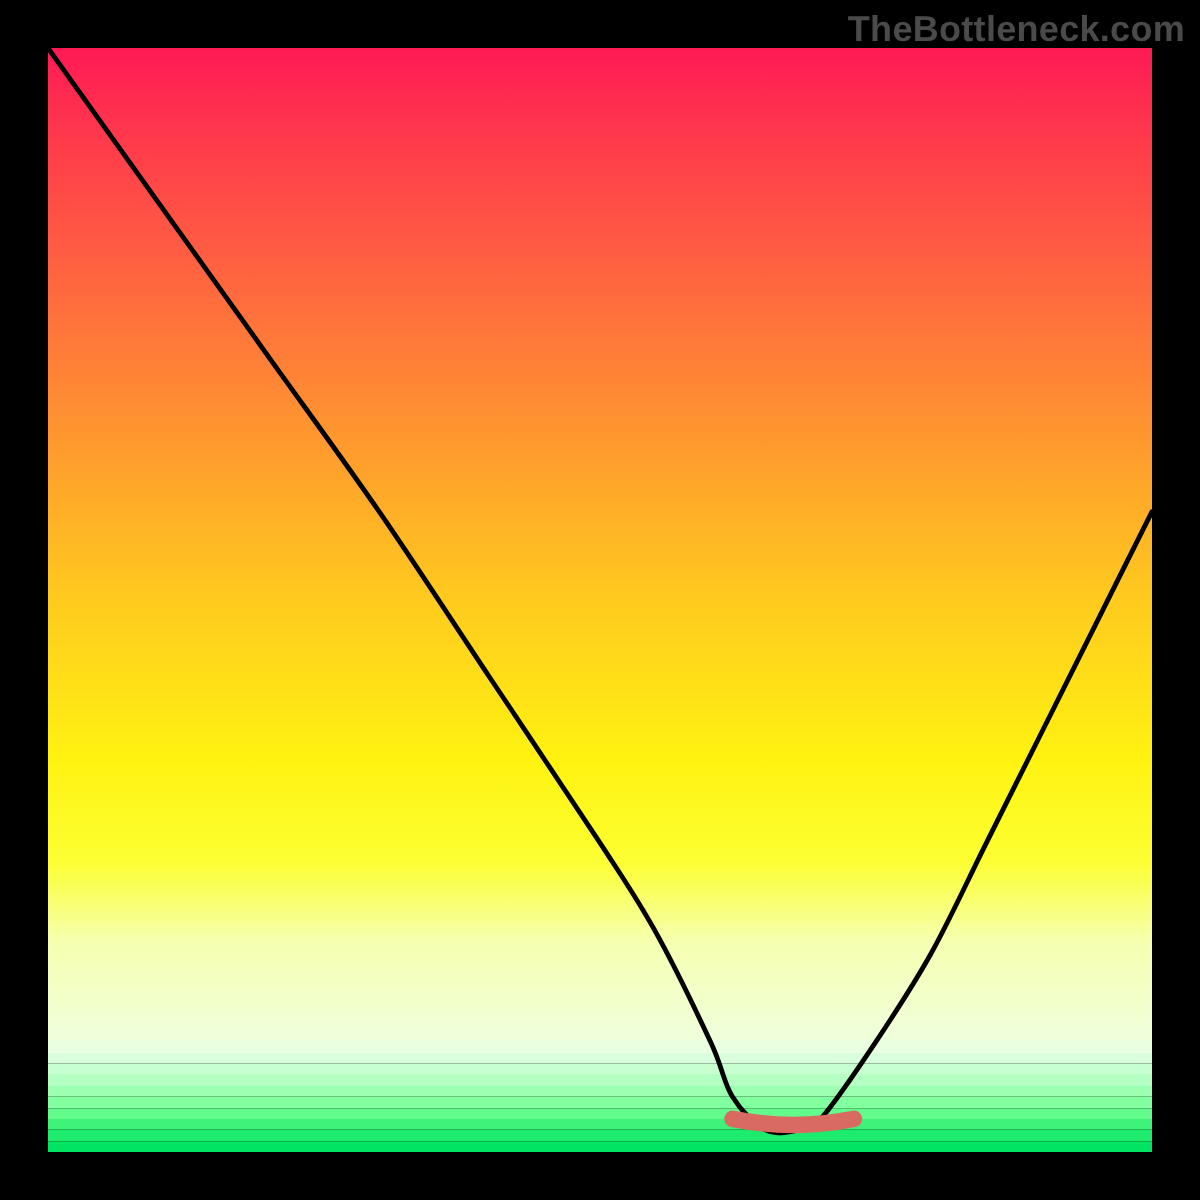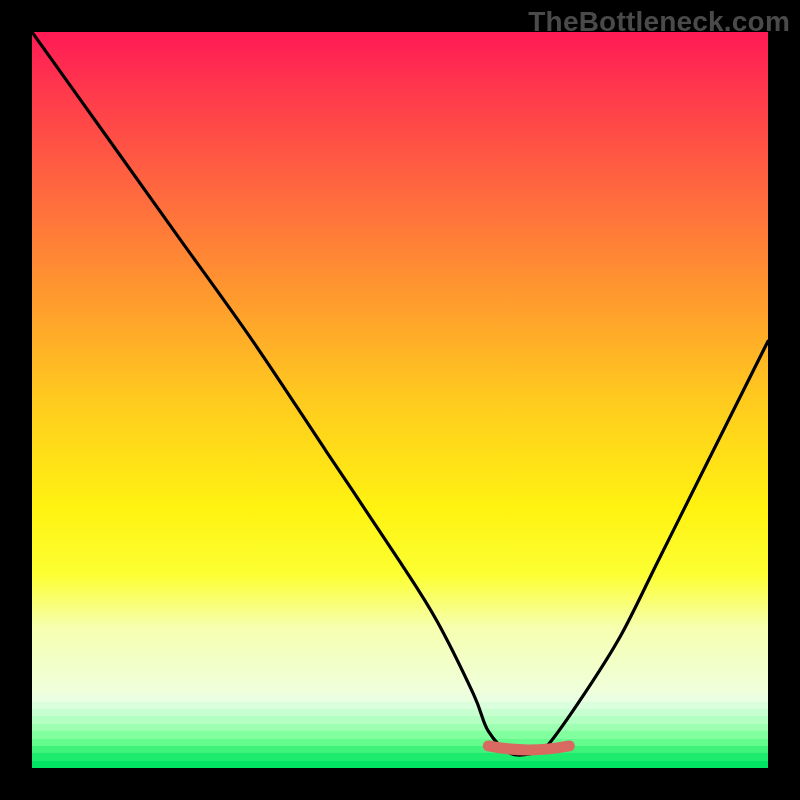--- a/index.html
+++ b/index.html
@@ -15,21 +15,21 @@
     position: relative;
     width: 800px;
     height: 800px;
     background: #000;
   }
   .watermark {
     position: absolute;
     top: 6px;
     right: 10px;
     color: #4a4a4a;
-    font-size: 28px;
+    font-size: 24px;
     font-weight: 600;
     letter-spacing: 0.2px;
     z-index: 10;
   }
   .plot-area {
     position: absolute;
     left: 32px;
     top: 32px;
     width: 736px;
     height: 736px;

